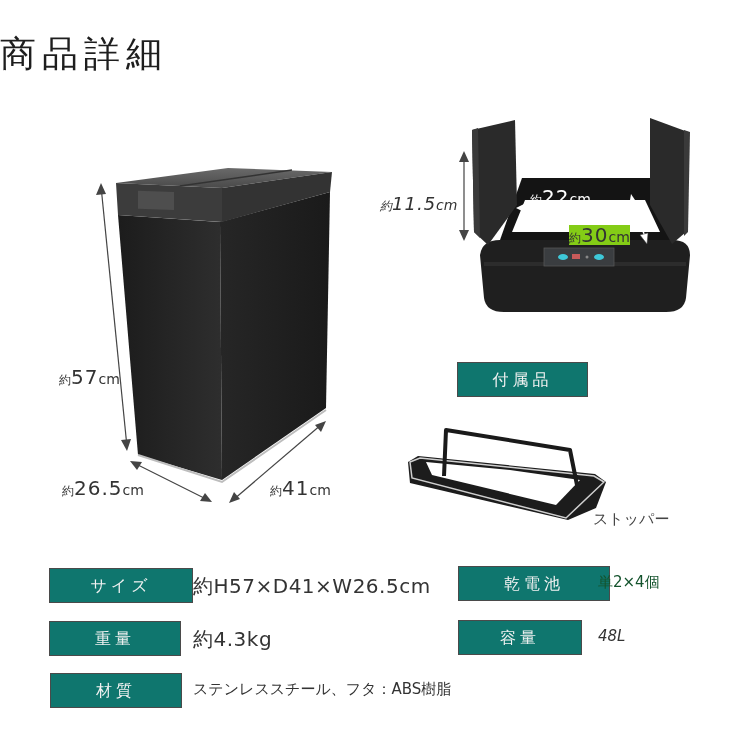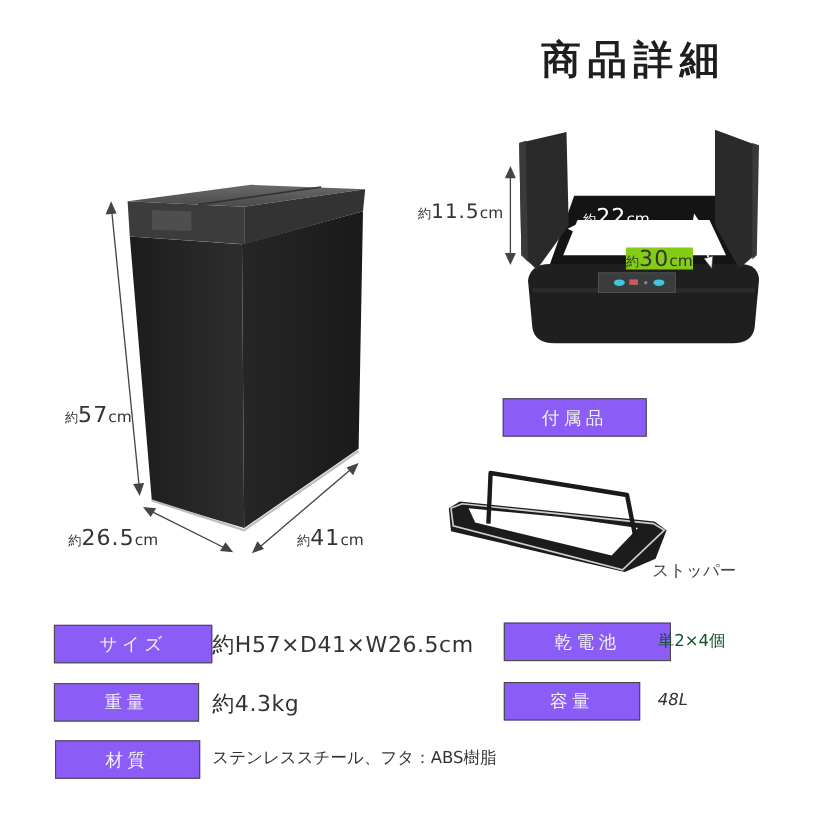--- a/index.html
+++ b/index.html
@@ -1,29 +1,29 @@
 <!DOCTYPE html>
 <html><head>
 <meta charset="utf-8">
 <style>
   * { box-sizing: border-box; margin: 0; padding: 0; }
   html, body { width: 750px; height: 750px; background: #ffffff; overflow: hidden; }
   body { position: relative; font-family: "DejaVu Sans", "Liberation Sans", sans-serif; color: #222; }
 
   .title {
-    position: absolute; left: 0; top: 30px; width: 660px; text-align: right;
-    font-size: 36px; letter-spacing: 6px; color: #1e1e1e; font-weight: bold;
+    position: absolute; left: 0; top: 30px; width: 660px; text-align: left;
+    font-size: 36px; letter-spacing: 6px; color: #1e1e1e; font-weight: normal;
   }
   .dim { position: absolute; color: #333; white-space: nowrap; line-height: 1; }
   .dim .pre { font-size: 12px; }
   .dim .num { font-size: 20px; letter-spacing: 1px; }
   .dim .unit { font-size: 14px; }
 
   .label-box {
-    position: absolute; background: #8b5cf6; color: #f2f2f2;
+    position: absolute; background: #0f766e; color: #f2f2f2;
     font-size: 16px; letter-spacing: 4px; text-align: center;
     border: 1px solid #4a4a4a;
   }
   .spec-val { position: absolute; color: #333; white-space: nowrap; line-height: 1; }
 
   svg { position: absolute; overflow: visible; }
 </style>
 </head>
 <body>
 
@@ -107,21 +107,21 @@
 
   <line x1="520" y1="208" x2="645" y2="211" stroke="#fff" stroke-width="1.5"></line>
   <polygon points="516,208 526,203 526,213" fill="#fff"></polygon>
   <polygon points="649,211 639,206 639,216" fill="#fff"></polygon>
 
   <line x1="632" y1="198" x2="646" y2="240" stroke="#fff" stroke-width="1.5"></line>
   <polygon points="631,194 629,206 637,203" fill="#fff"></polygon>
   <polygon points="647,244 640,235 648,233" fill="#fff" stroke="#444" stroke-width="0.5"></polygon>
 </svg>
 
-<div class="dim" style="left:380px;top:184px;">
+<div class="dim" style="left:380px;top:195px;font-style:italic;">
   <span class="pre">約</span><span class="num" style="font-size:18px;">11.5</span><span class="unit">cm</span>
 </div>
 <div class="dim" style="left:530px;top:187px;color:#fff;">
   <span class="pre">約</span><span class="num" style="font-size:20px;">22</span><span class="unit">cm</span>
 </div>
 <div class="dim" style="left:569px;top:225px;background:#84cc16;">
   <span class="pre">約</span><span class="num" style="font-size:20px;">30</span><span class="unit">cm</span>
 </div>
 
 <div class="label-box" style="left:457px;top:362px;width:131px;height:35px;line-height:34px;">付属品</div>

